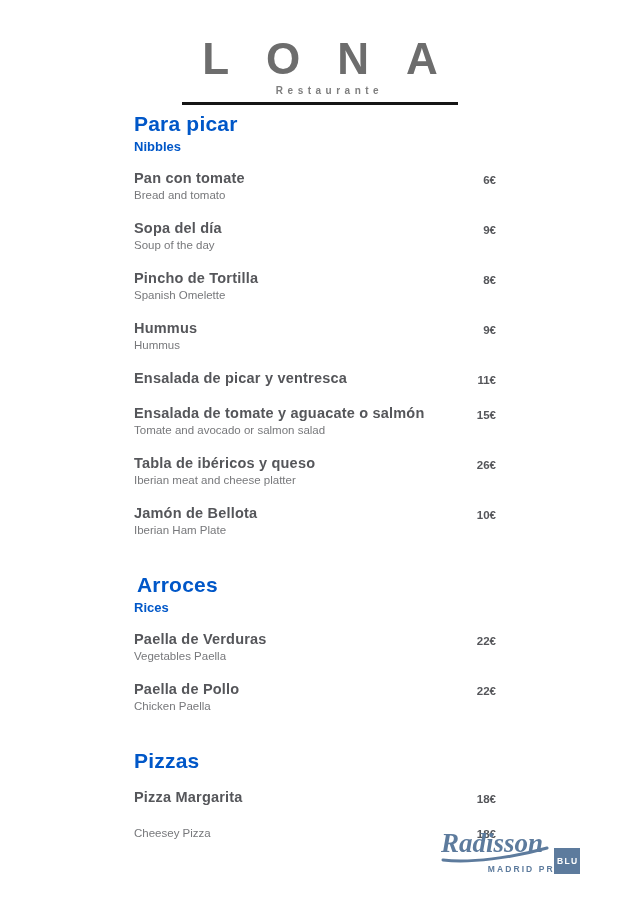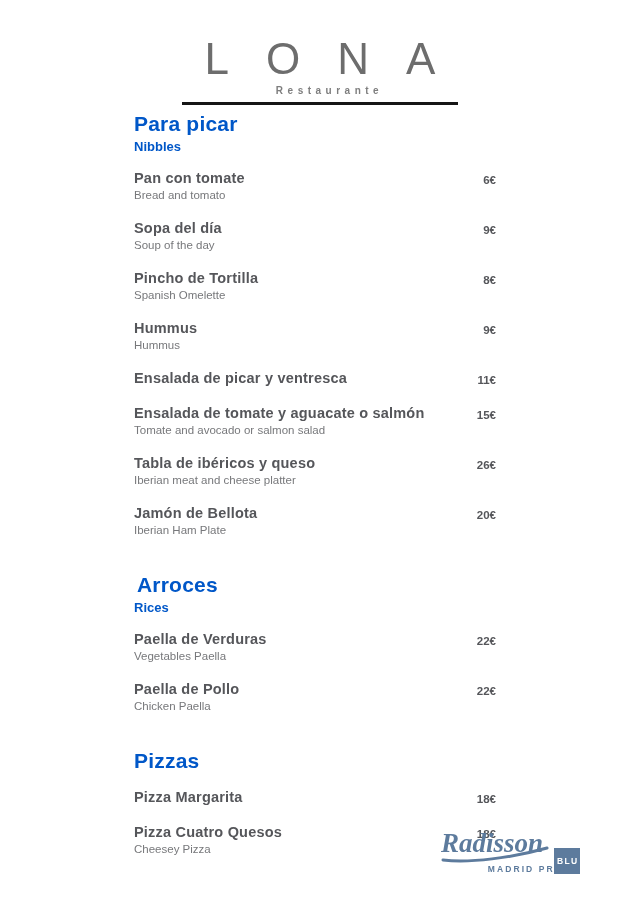--- a/index.html
+++ b/index.html
@@ -14,21 +14,21 @@
     width: 640px; height: 909px;
     background: #ffffff;
     overflow: hidden;
   }
 
   
   .menu-header { text-align: center; padding-top: 34px; }
   .lona-title {
     display: inline-block;
     font-size: 44px;
-    font-weight: 400;
+    font-weight: 700;
     color: var(--title-gray, #6d6d6d);
     letter-spacing: 37px;
     padding-left: 37px; 
     white-space: nowrap;
   }
   .lona-subtitle {
     margin-top: 1px;
     font-size: 10px;
     font-weight: 700;
     color: #7e7e7e;
@@ -192,21 +192,21 @@
         <div class="item-desc">Iberian meat and cheese platter</div>
       </div>
       <div class="item-price">26€</div>
     </div>
 
     <div class="item">
       <div class="item-text">
         <div class="item-name">Jamón de Bellota</div>
         <div class="item-desc">Iberian Ham Plate</div>
       </div>
-      <div class="item-price">20€</div>
+      <div class="item-price">10€</div>
     </div>
   </div>
     </section>
 
     <section class="section">
       <h2 class="section-title">Arroces</h2>
       <h3 class="section-subtitle">Rices</h3>
       <div class="items">
     <div class="item">
       <div class="item-text">
@@ -233,21 +233,20 @@
     <div class="item">
       <div class="item-text">
         <div class="item-name">Pizza Margarita</div>
 
       </div>
       <div class="item-price">18€</div>
     </div>
 
     <div class="item">
       <div class="item-text">
-        <div class="item-name">Pizza Cuatro Quesos</div>
         <div class="item-desc">Cheesey Pizza</div>
       </div>
       <div class="item-price">18€</div>
     </div>
   </div>
     </section>
   </main>
 
   <footer class="radisson-logo">
     <svg class="radisson-script-svg" viewBox="0 0 112 38" xmlns="http://www.w3.org/2000/svg">

